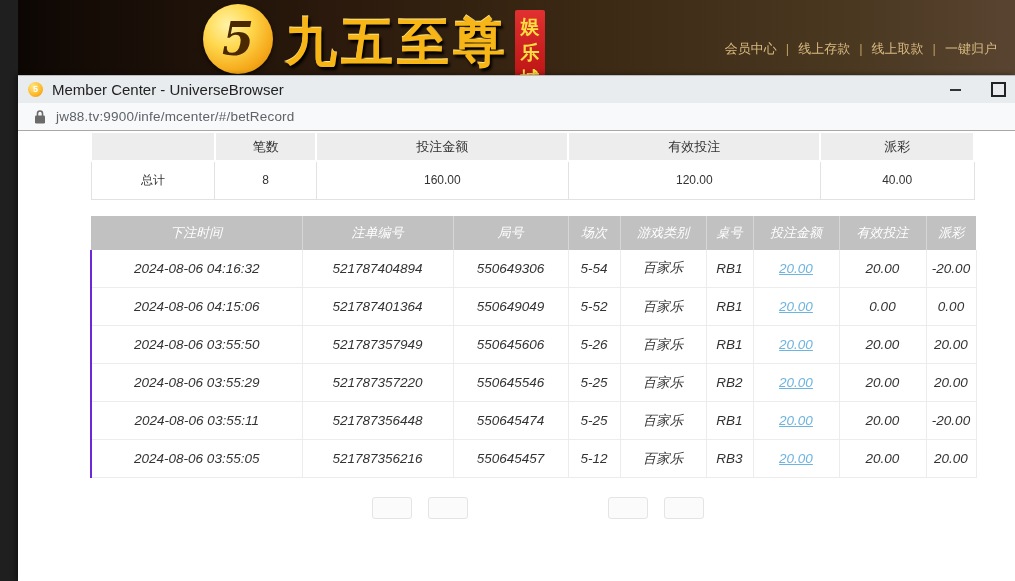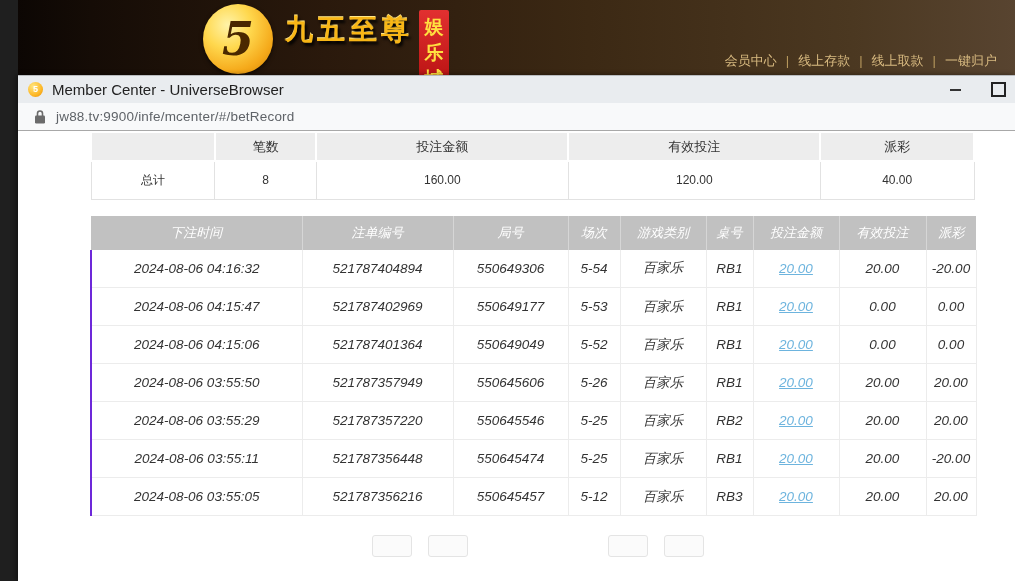--- a/index.html
+++ b/index.html
@@ -10,28 +10,28 @@
   .site-banner { position:absolute; left:0; top:0; width:1015px; height:75px;
     background:linear-gradient(90deg,#0a0503 0%,#150c06 9%,#2a190c 32%,#3c2914 58%,#4b3821 84%,#584430 100%); }
   .left-strip { position:absolute; left:0; top:0; width:18px; height:581px; background:#1f1f1f; }
 
   .logo-wrap { position:absolute; left:203px; top:4px; display:flex; align-items:flex-start; }
   .logo-circle { width:70px; height:70px; border-radius:50%;
     background:radial-gradient(circle at 35% 30%, #fff3a8 0%, #ffd84e 35%, #f5a91a 70%, #d07f00 100%);
     box-shadow:0 2px 4px rgba(0,0,0,.6); display:flex; align-items:center; justify-content:center; }
   .logo-circle span { font-family:"DejaVu Serif","Liberation Serif",serif; font-weight:bold; font-style:italic;
     font-size:46px; color:#4a2800; line-height:1; }
-  .logo-title { margin-left:12px; margin-top:12px; font-size:28px; font-weight:bold; letter-spacing:4px;
+  .logo-title { margin-left:12px; margin-top:12px; font-size:52px; font-weight:bold; letter-spacing:4px;
     color:#f8b616; text-shadow:2px 3px 3px #000, 0 -1px 0 #ffe787; line-height:1; white-space:nowrap; }
   .logo-vert { margin-left:6px; margin-top:6px; width:30px; height:69px; overflow:hidden;
     background:linear-gradient(180deg,#e23030 0%,#bb1414 100%); border-radius:2px;
     display:flex; flex-direction:column; align-items:center; padding-top:4px; }
   .logo-vert span { color:#ffe040; font-weight:bold; font-size:19px; line-height:26px; }
 
-  .top-nav { position:absolute; right:18px; top:52px; font-size:13px; color:#cfae72; white-space:nowrap; }
+  .top-nav { position:absolute; right:18px; top:40px; font-size:13px; color:#cfae72; white-space:nowrap; }
   .top-nav .nav-link { color:#d8ba80; text-decoration:none; cursor:pointer; }
   .top-nav .nav-sep { margin:0 9px; color:#b99a5e; }
 
   
   .window { position:absolute; left:18px; top:75px; width:997px; height:506px; background:#fff;
     box-shadow:-2px 0 5px rgba(0,0,0,.45); }
   .titlebar { height:28px; background:#e9ecef; border-top:1px solid #b9bcbf; display:flex; align-items:center; position:relative; }
   .favicon { width:15px; height:15px; border-radius:50%; margin-left:10px;
     background:radial-gradient(circle at 35% 30%, #ffe680 0%, #fdb827 60%, #e88a00 100%);
     display:flex; align-items:center; justify-content:center; }
@@ -166,31 +166,20 @@
               <td>521787404894</td>
               <td>550649306</td>
               <td>5-54</td>
               <td>百家乐</td>
               <td>RB1</td>
               <td><a class="amount-link">20.00</a></td>
               <td>20.00</td>
               <td class="neg">-20.00</td>
             </tr>
             <tr>
-              <td>2024-08-06 04:15:47</td>
-              <td>521787402969</td>
-              <td>550649177</td>
-              <td>5-53</td>
-              <td>百家乐</td>
-              <td>RB1</td>
-              <td><a class="amount-link">20.00</a></td>
-              <td>0.00</td>
-              <td>0.00</td>
-            </tr>
-            <tr>
               <td>2024-08-06 04:15:06</td>
               <td>521787401364</td>
               <td>550649049</td>
               <td>5-52</td>
               <td>百家乐</td>
               <td>RB1</td>
               <td><a class="amount-link">20.00</a></td>
               <td>0.00</td>
               <td>0.00</td>
             </tr>

